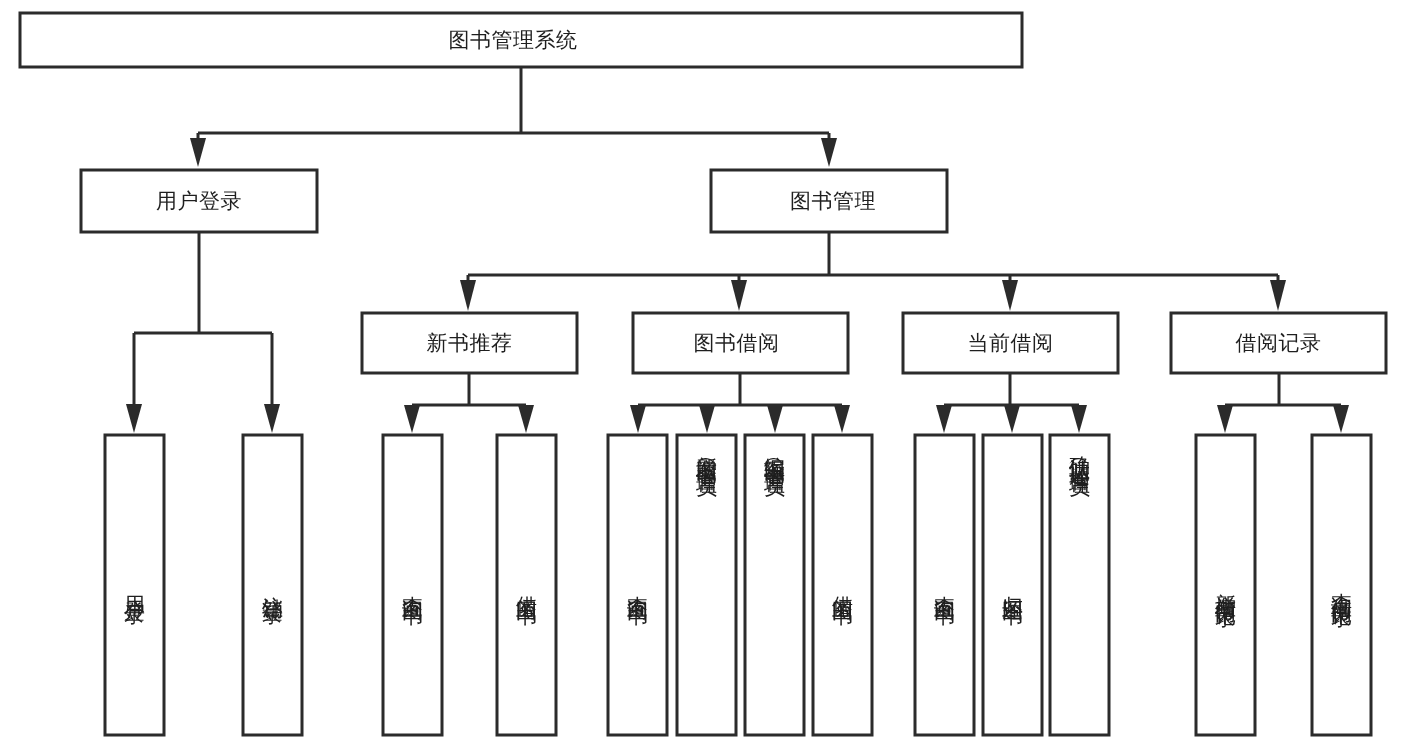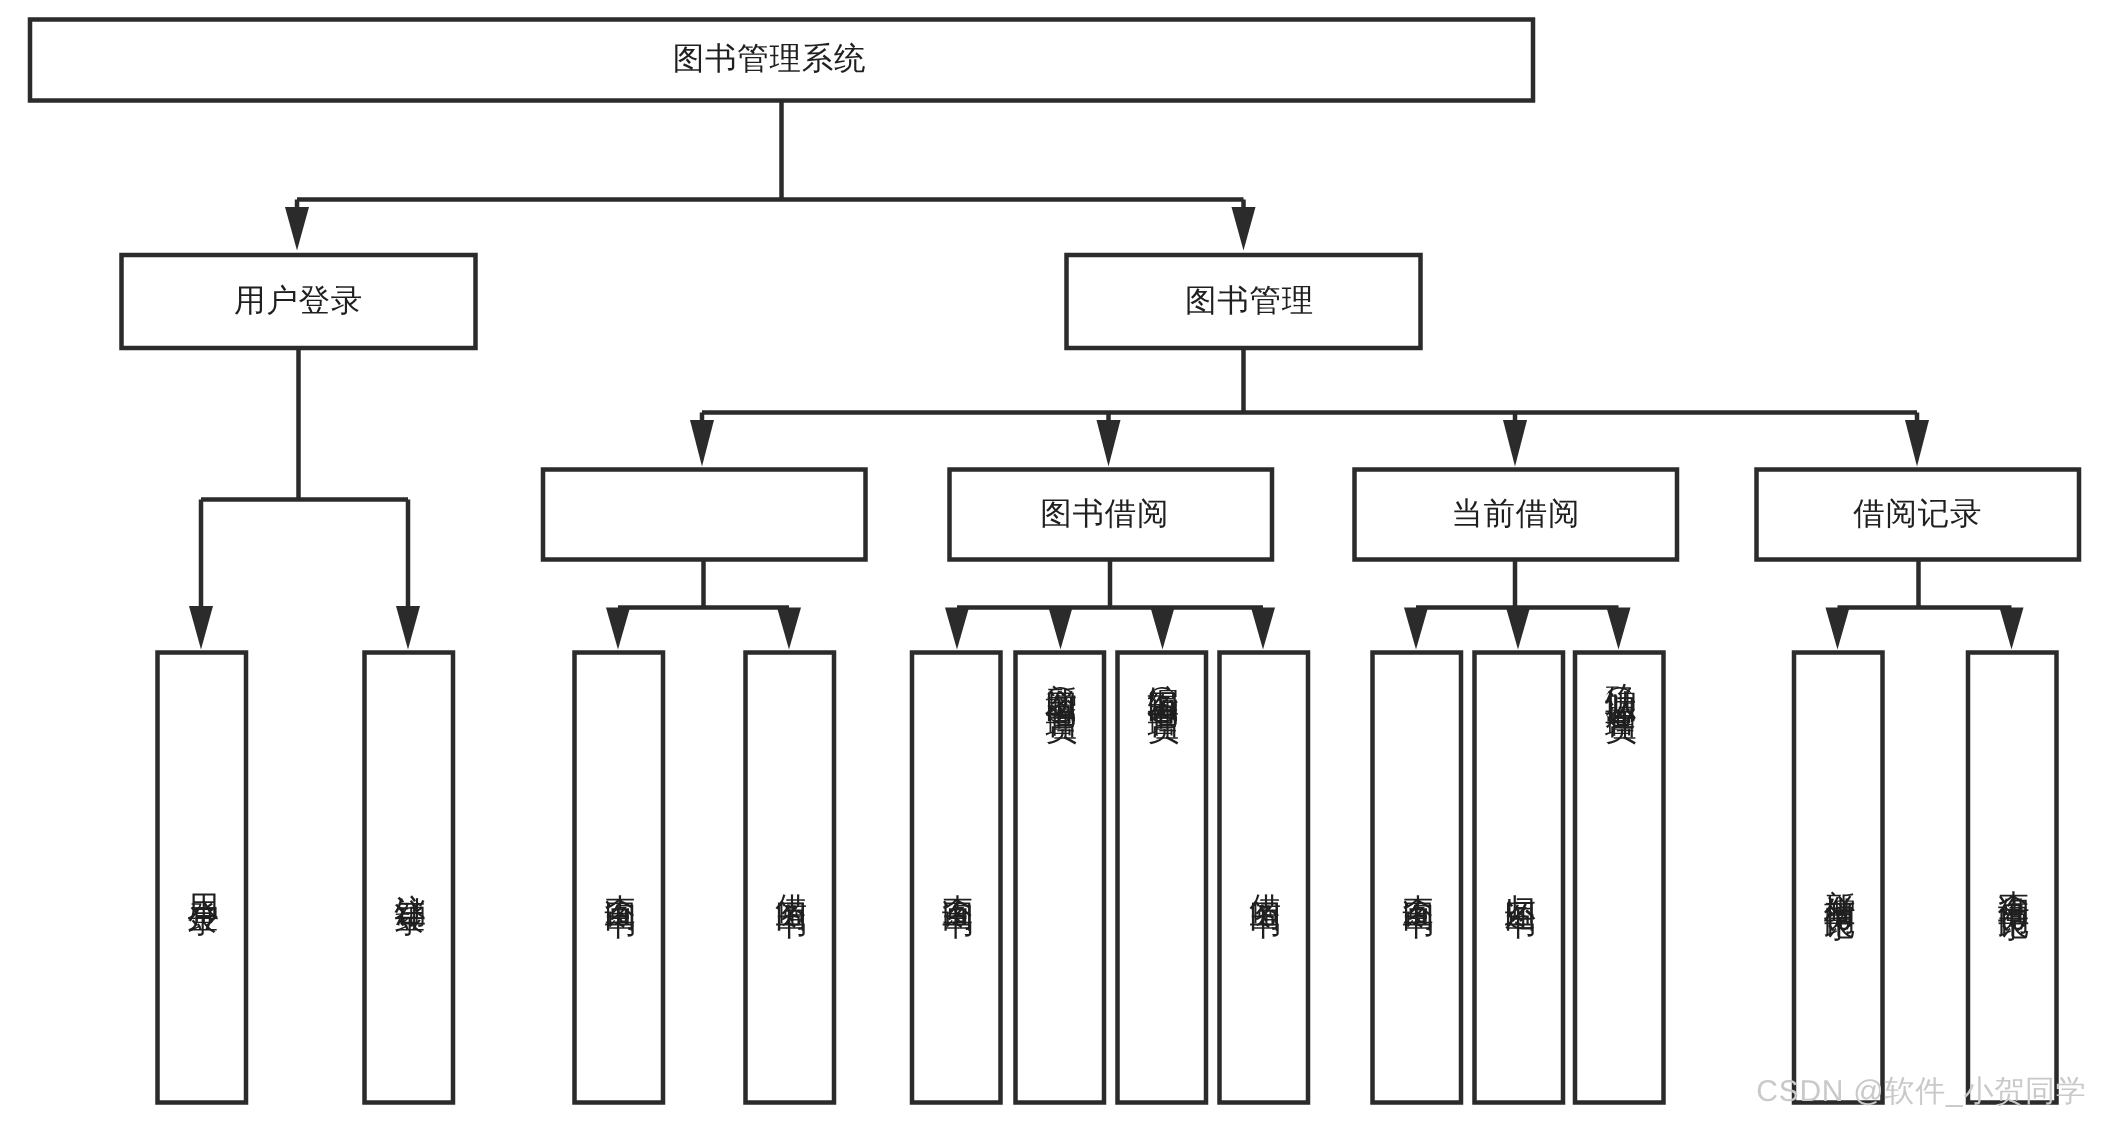--- a/index.html
+++ b/index.html
@@ -164,20 +164,21 @@
     <rect class="node-box" x="1196" y="435" width="59" height="300"></rect>
     <rect class="node-box" x="1312" y="435" width="59" height="300"></rect>
 
   </svg>
 
   <div class="node-label label-horizontal" style="left:12px; top:13px; width:1002px; height:54px;">图书管理系统</div>
 
   <div class="node-label label-horizontal" style="left:81px; top:170px; width:236px; height:62px;">用户登录</div>
   <div class="node-label label-horizontal" style="left:711px; top:170px; width:244px; height:62px;">图书管理</div>
 
+  <div class="node-label label-horizontal" style="left:362px; top:313px; width:215px; height:60px;">新书推荐</div>
   <div class="node-label label-horizontal" style="left:633px; top:313px; width:207px; height:60px;">图书借阅</div>
   <div class="node-label label-horizontal" style="left:903px; top:313px; width:215px; height:60px;border-radius:10px;">当前借阅</div>
   <div class="node-label label-horizontal" style="left:1171px; top:313px; width:215px; height:60px;">借阅记录</div>
 
   <div class="node-label label-vertical" style="left:105px; top:435px; width:59px; height:300px;">用户登录</div>
   <div class="node-label label-vertical" style="left:243px; top:435px; width:59px; height:300px;">注销登录</div>
 
   <div class="node-label label-vertical" style="left:383px; top:435px; width:59px; height:300px;">查询图书</div>
   <div class="node-label label-vertical" style="left:497px; top:435px; width:59px; height:300px;">借阅图书</div>
 
@@ -186,15 +187,14 @@
   <div class="node-label label-vertical align-top" style="left:745px; top:435px; width:59px; height:300px;">编辑图书（管理员）</div>
   <div class="node-label label-vertical" style="left:813px; top:435px; width:59px; height:300px;">借阅图书</div>
 
   <div class="node-label label-vertical" style="left:915px; top:435px; width:59px; height:300px;">查询图书</div>
   <div class="node-label label-vertical" style="left:983px; top:435px; width:59px; height:300px;">归还图书</div>
   <div class="node-label label-vertical align-top" style="left:1050px; top:435px; width:59px; height:300px;">确认归还（管理员）</div>
 
   <div class="node-label label-vertical" style="left:1196px; top:435px; width:59px; height:300px;">新增借阅记录</div>
   <div class="node-label label-vertical" style="left:1312px; top:435px; width:59px; height:300px;">查询借阅记录</div>
 
-  <div class="watermark">CSDN @软件_小贺同学</div>
 
 </div>
 
 </body></html>

